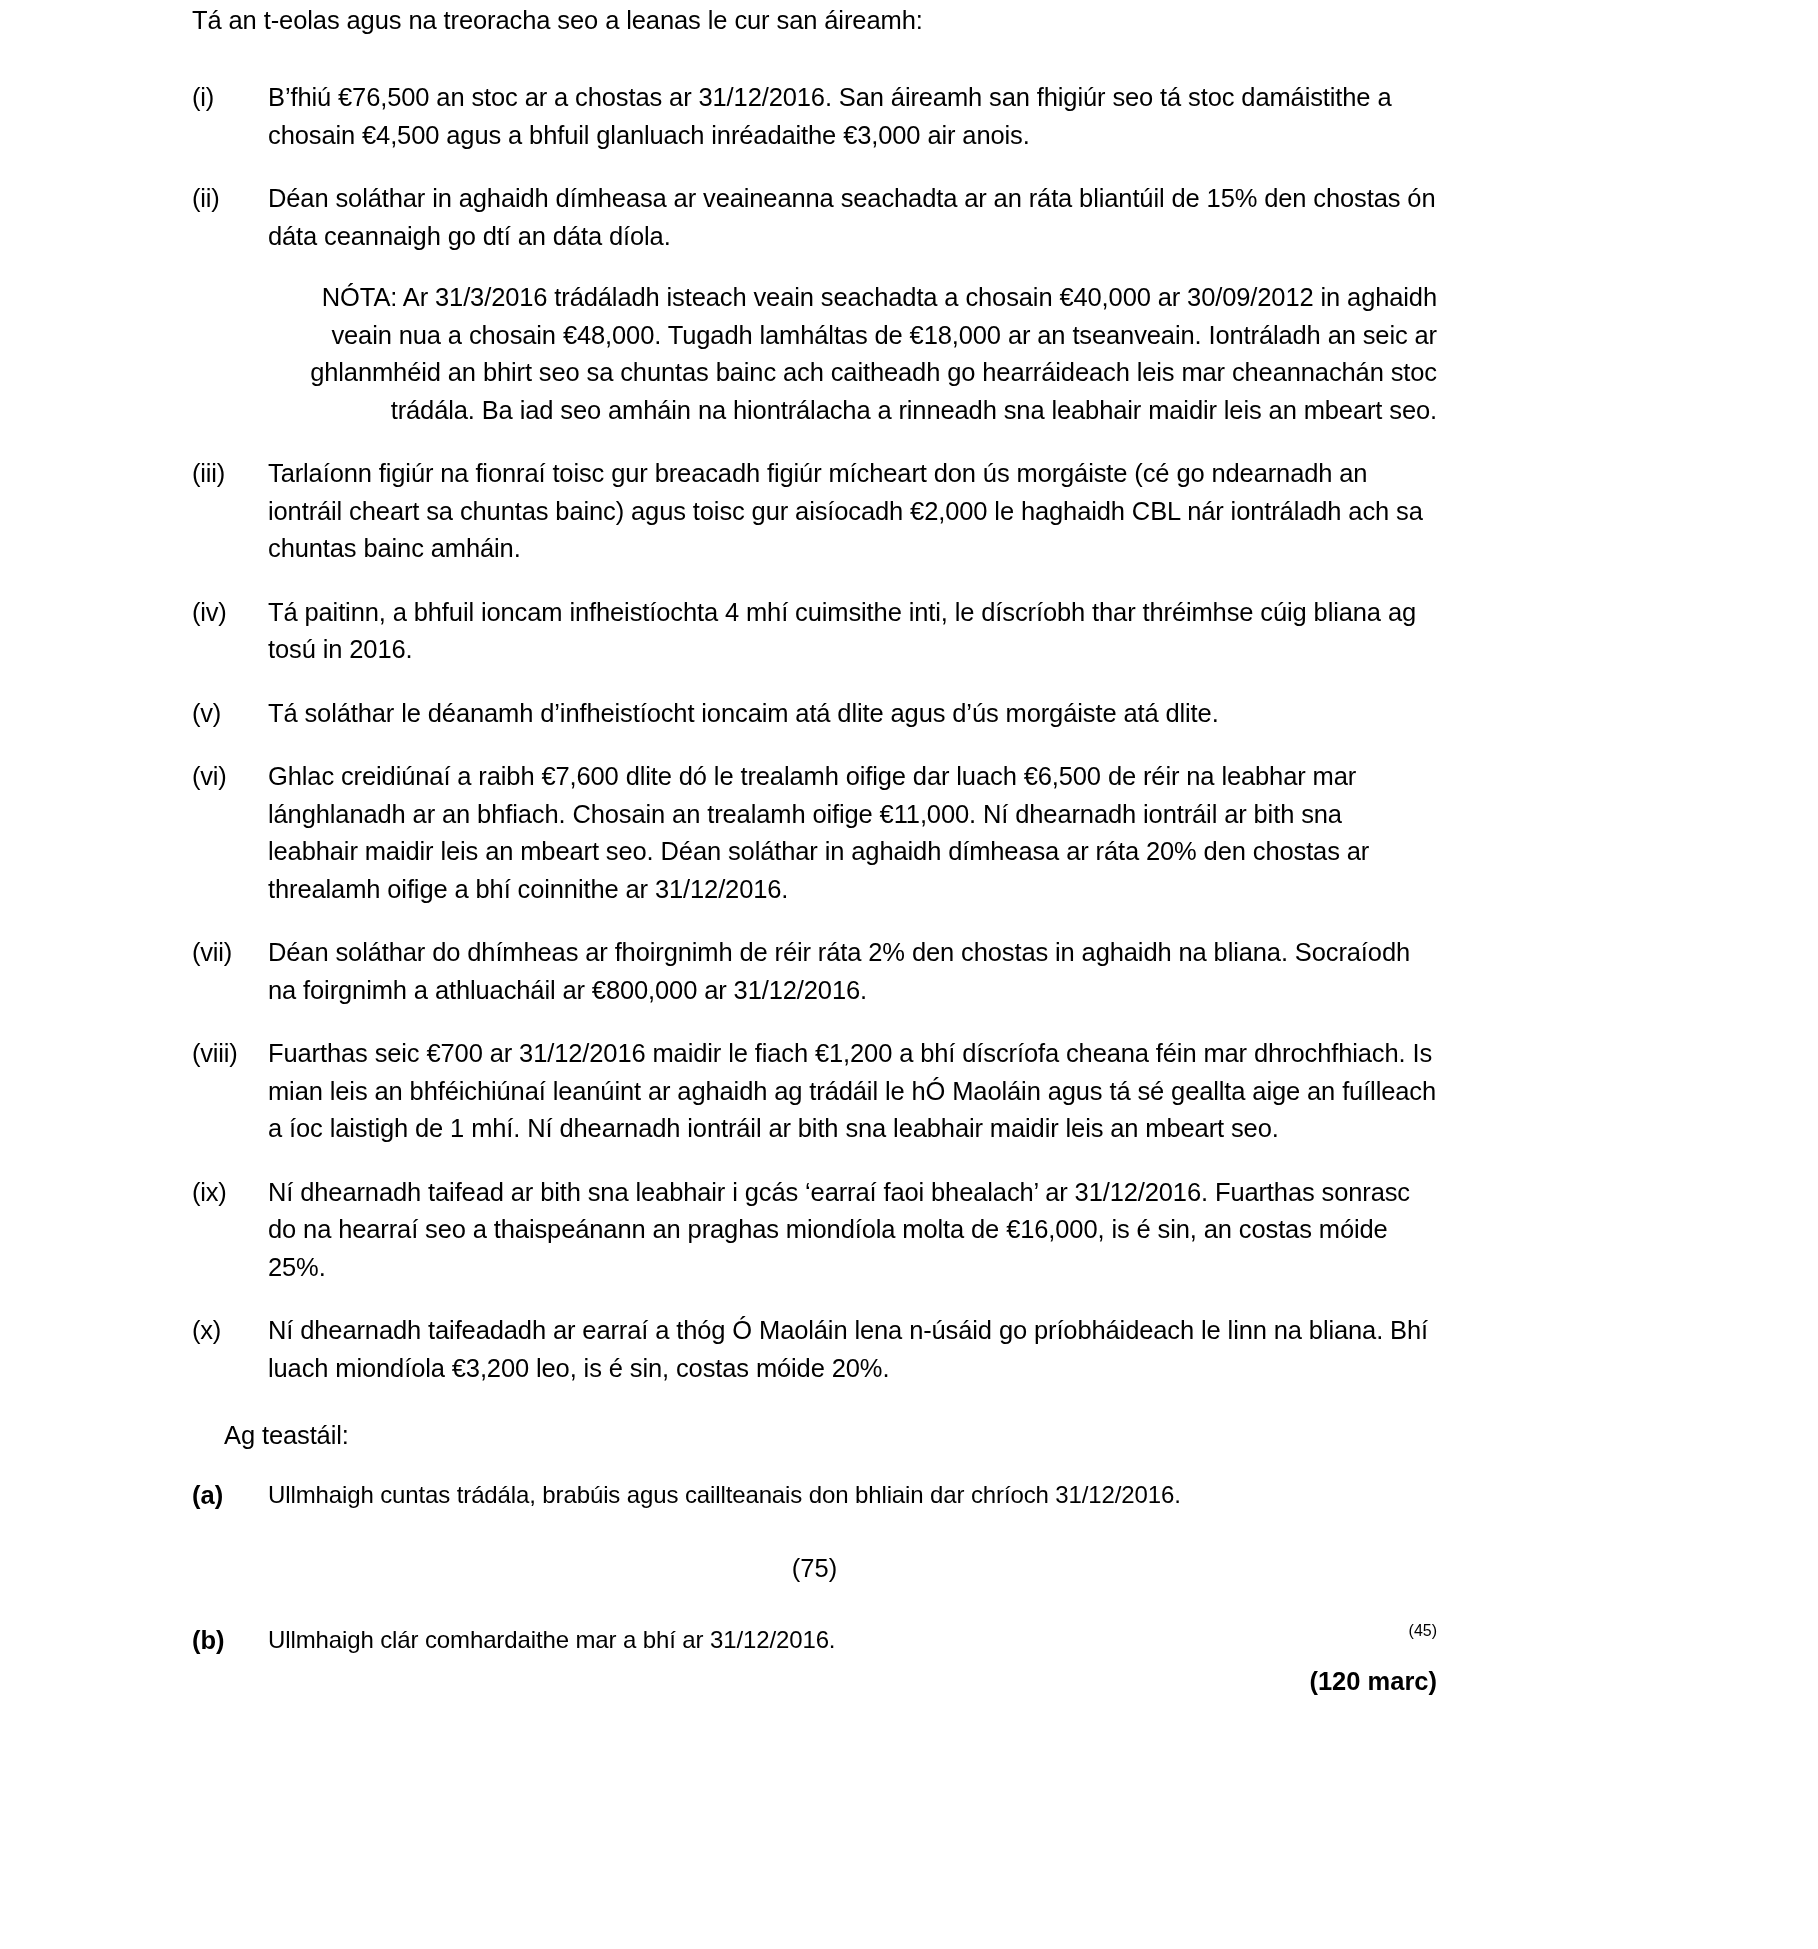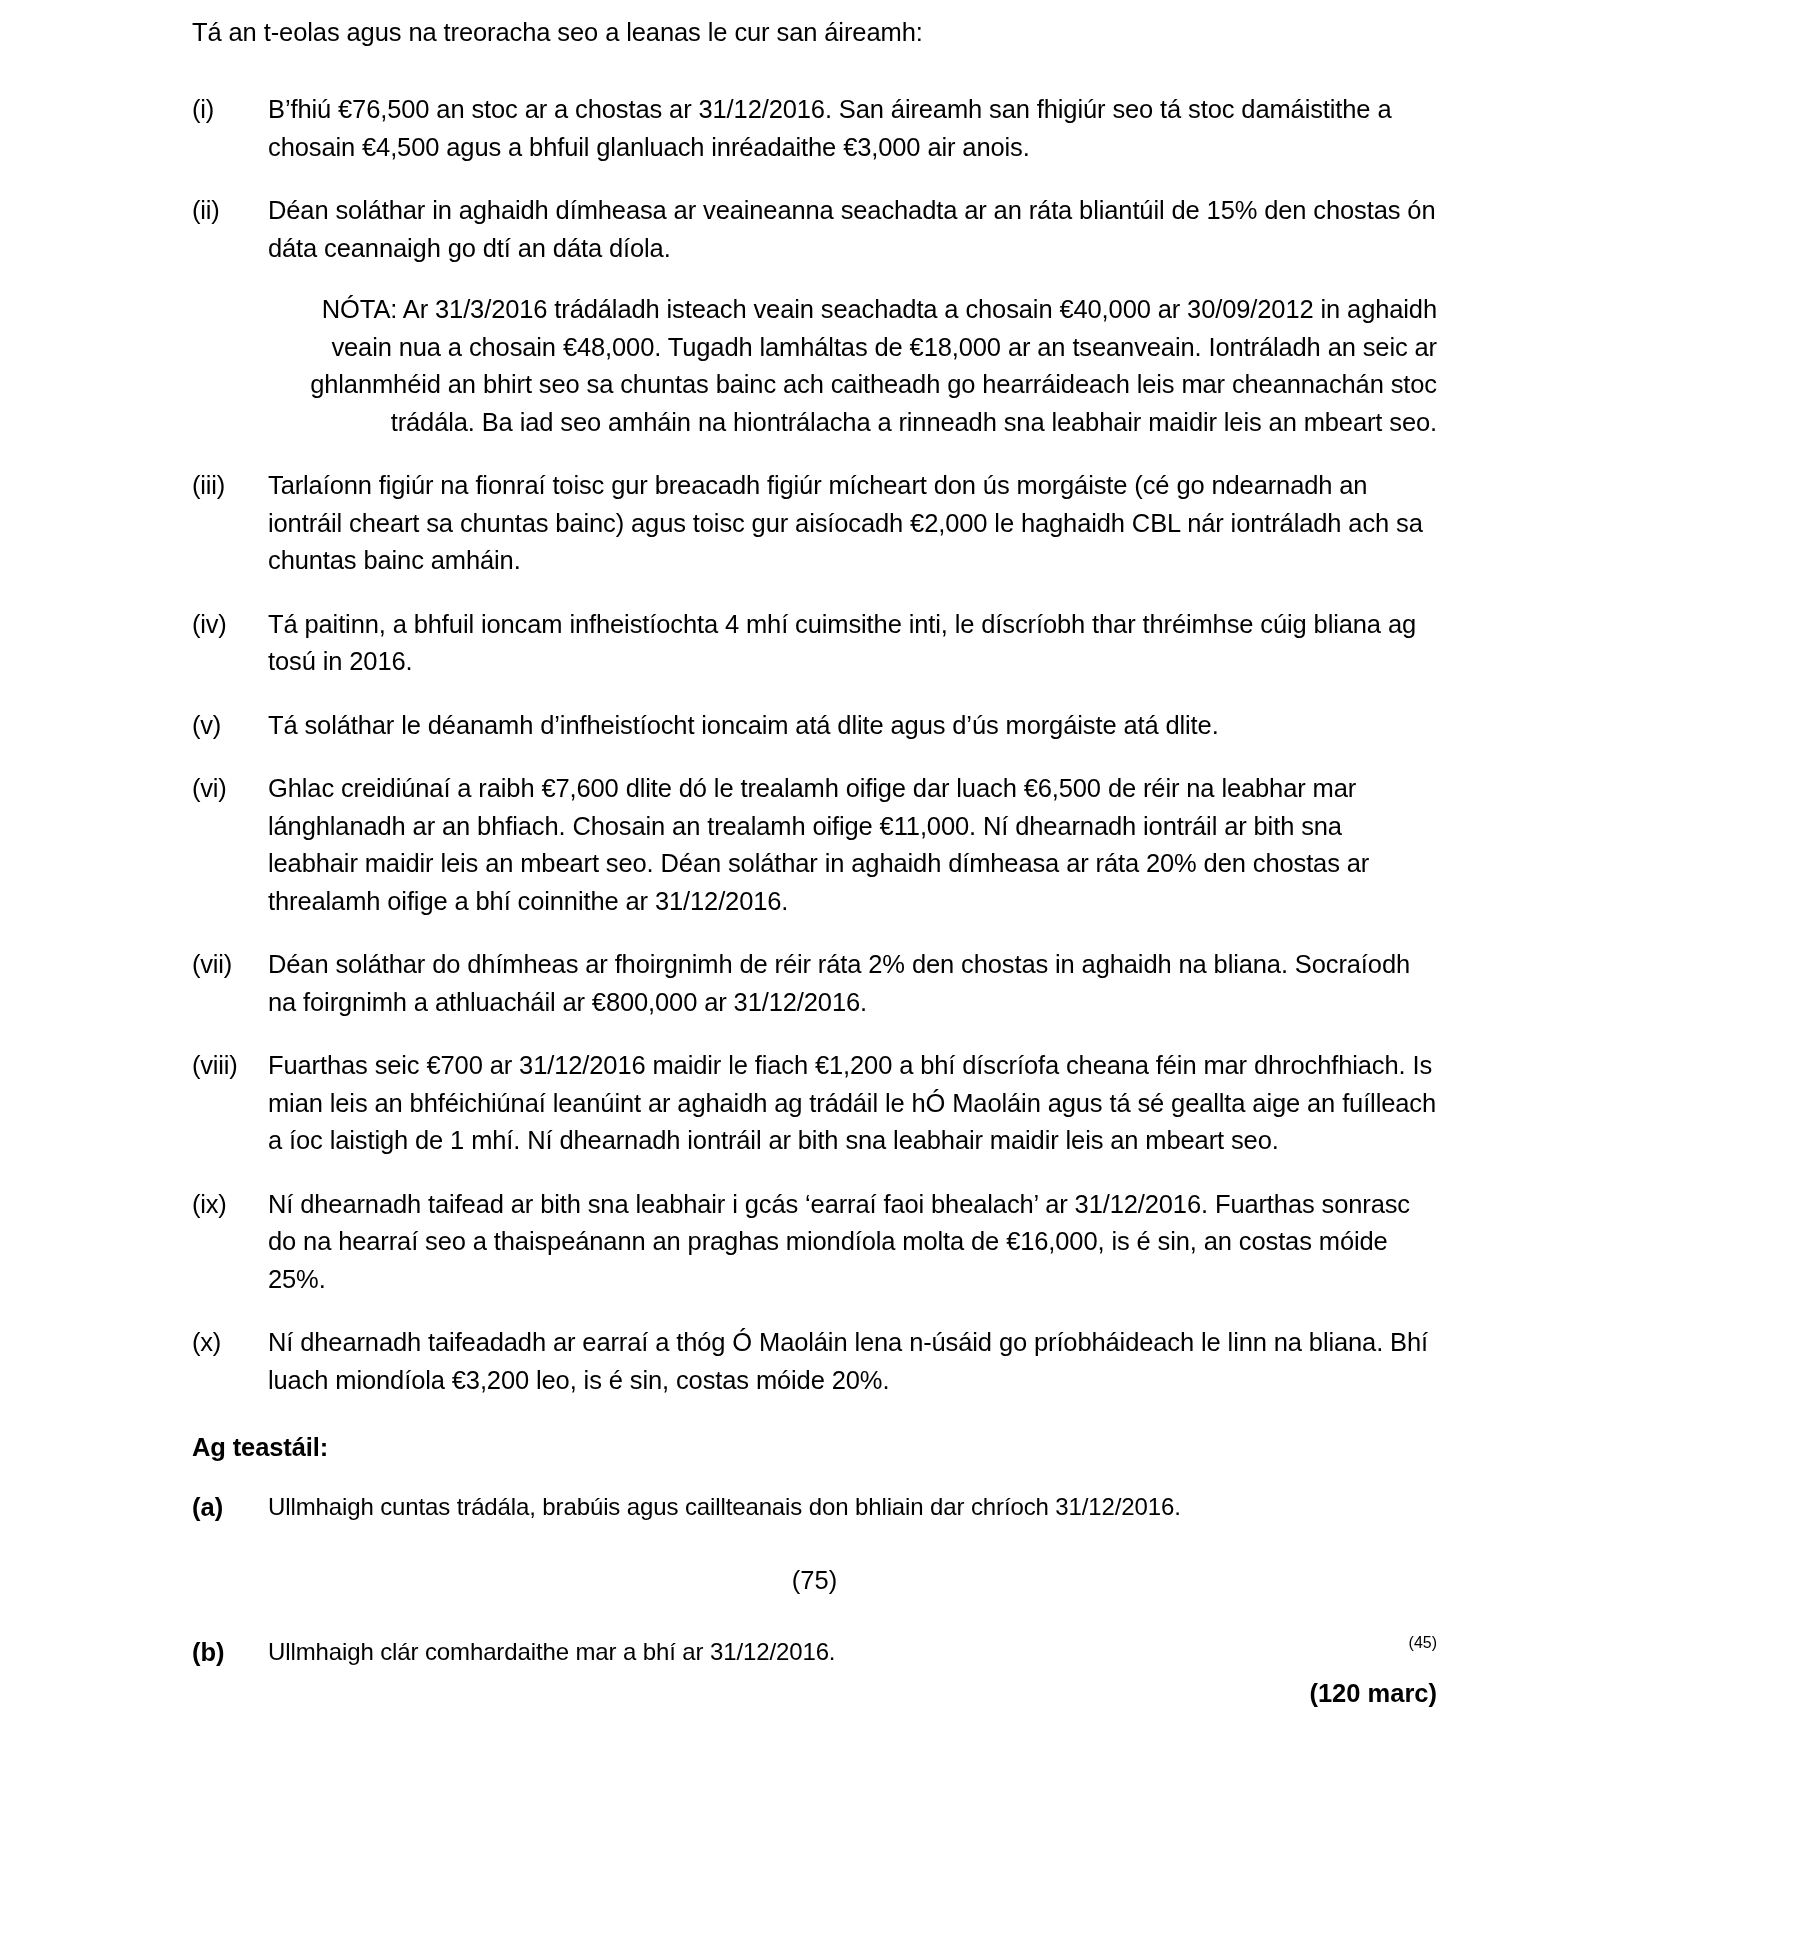--- a/index.html
+++ b/index.html
@@ -18,21 +18,21 @@
     position: relative;
     width: 1818px;
     height: 1949px;
     box-sizing: border-box;
     padding: 0;
     overflow: hidden;
   }
   .content {
     position: absolute;
     left: 192px;
-    top: 12px;
+    top: 0px;
     width: 1245px;
   }
 
   
   .intro {
     font-size: 25.5px;
     line-height: 1.47;
     margin: 0;
     padding-top: 2px;
     letter-spacing: -0.1px;
@@ -70,22 +70,23 @@
 
   .sub-indent {
     margin-left: 76px;
     text-align: right;
   }
 
   .heading {
     margin-top: 30px;
     font-size: 25.5px;
     line-height: 1.47;
-    font-weight: bold;
+    font-weight: normal;
     letter-spacing: -0.12px;
+    margin-left: 32px;
   }
 
   .req-row {
     display: flex;
     align-items: flex-start;
     margin-top: 22px;
   }
   .req-marker {
     flex: 0 0 auto;
     width: 76px;

